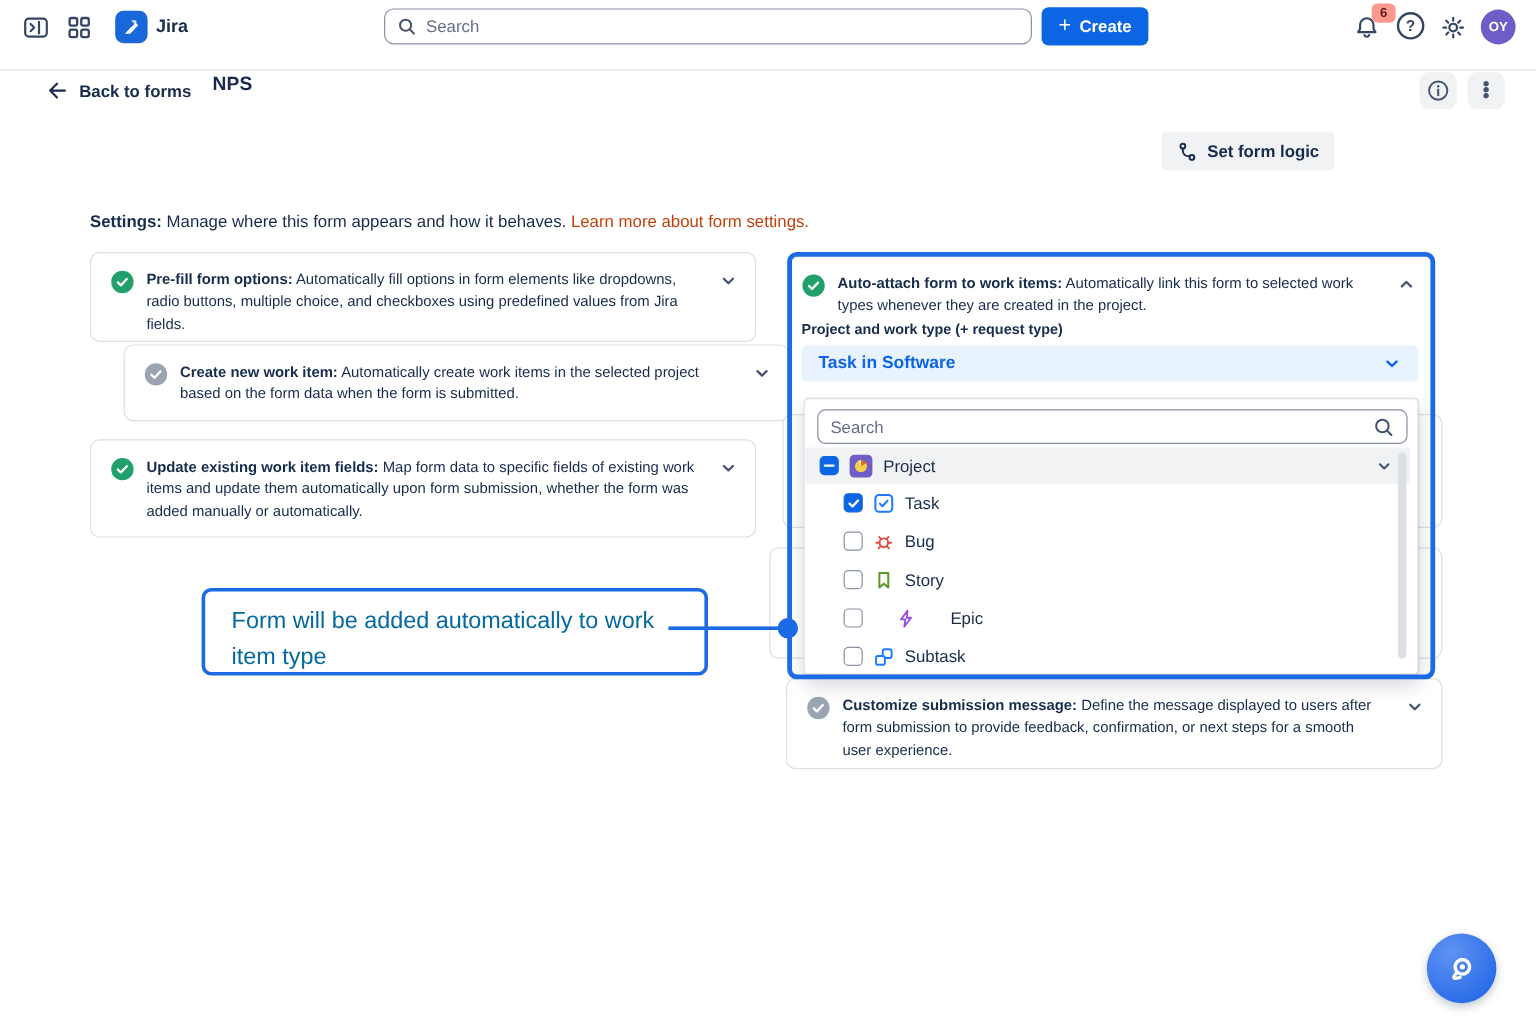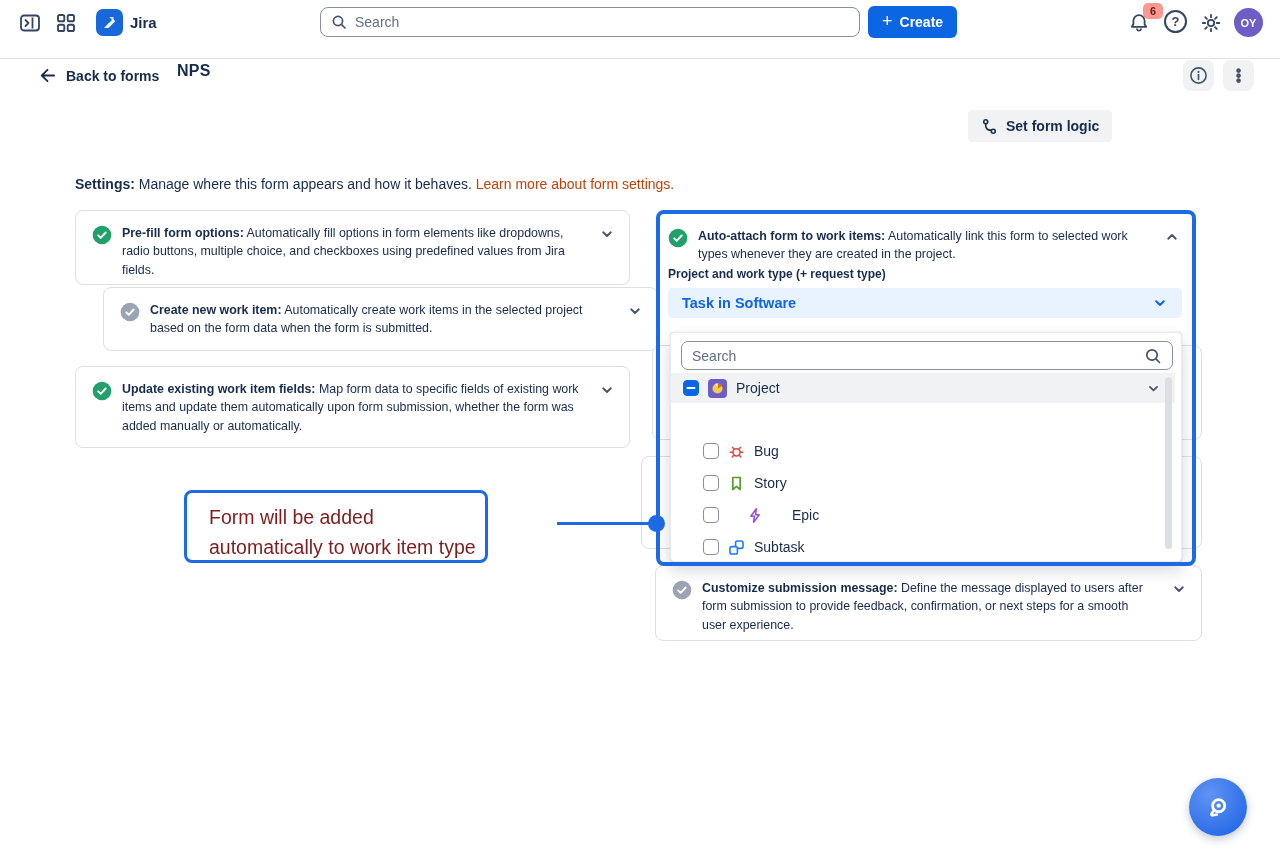--- a/index.html
+++ b/index.html
@@ -86,21 +86,21 @@
   .scroll-thumb { position:absolute; left:494px; top:44px; width:7px; height:172px; background:#dcdfe4; border-radius:4px; cursor:pointer; }
 
   
   .cb { width:16px; height:16px; border:1.6px solid #8590a2; border-radius:4px; background:#fff; flex:0 0 16px; display:flex; align-items:center; justify-content:center; cursor:pointer; }
   .cb.checked, .cb.ind { background:#0c66e4; border-color:#0c66e4; }
   .type-ic { width:17px; height:17px; flex:0 0 17px; }
   .proj-avatar { width:19px; height:19px; border-radius:4px; background:#6e5dc6; flex:0 0 19px; display:flex; align-items:center; justify-content:center; }
 
   
   .annot-rect { position:absolute; left:656px; top:210px; width:540px; height:356px; border:4px solid #1d6ae5; border-radius:8px; z-index:4; pointer-events:none; }
-  .callout { position:absolute; left:184px; top:490px; width:304px; height:73px; background:#fff; border:3px solid #1d6ae5; border-radius:8px; z-index:5; color:#7f1d1d; font-size:19.5px; font-weight:500; line-height:1.55; padding:9px 0 0 22px; }
+  .callout { position:absolute; left:168px; top:490px; width:422px; height:73px; background:#fff; border:3px solid #1d6ae5; border-radius:8px; z-index:5; color:#0369a1; font-size:19.5px; font-weight:500; line-height:1.55; padding:9px 0 0 22px; }
   .connector { position:absolute; left:557px; top:522px; width:99px; height:3px; background:#1d6ae5; z-index:5; }
   .conn-dot { position:absolute; left:648px; top:515px; width:17px; height:17px; border-radius:50%; background:#1d6ae5; z-index:5; }
 
   
   .fab { position:absolute; left:1189px; top:778px; width:58px; height:58px; border-radius:50%; background:radial-gradient(circle at 35% 28%, #5f93f2, #2b6de8 75%); z-index:6; display:flex; align-items:center; justify-content:center; cursor:pointer; box-shadow:0 3px 8px rgba(9,30,66,.25); }
 
   b { font-weight:bold; }
   svg { display:block; }
 </style>
 </head>
@@ -322,20 +322,34 @@
           </svg>
       </span>
       <span>Project</span>
       <span class="chev">
         <svg width="15" height="15" viewBox="0 0 16 16">
             <path d="M4.2 6.3L8 10l3.8-3.7" fill="none" stroke="currentColor" stroke-width="1.9" stroke-linecap="round" stroke-linejoin="round"></path>
           </svg>
       </span>
     </div>
 
+    <div class="tree-row row-type rt0">
+      <span class="cb checked">
+        <svg width="11" height="11" viewBox="0 0 11 11">
+            <path d="M2 5.7l2.4 2.4 4.6-5" fill="none" stroke="#fff" stroke-width="2" stroke-linecap="round" stroke-linejoin="round"></path>
+          </svg>
+      </span>
+      <span class="type-ic">
+        <svg viewBox="0 0 17 17">
+            <rect x="1.5" y="1.5" width="14" height="14" rx="3" fill="none" stroke="#1d7afc" stroke-width="1.7"></rect>
+            <path d="M5.2 8.7l2.2 2.2 4.2-4.6" fill="none" stroke="#1d7afc" stroke-width="1.7" stroke-linecap="round" stroke-linejoin="round"></path>
+          </svg>
+      </span>
+      <span>Task</span>
+    </div>
 
     <div class="tree-row row-type rt1">
       <span class="cb"></span>
       <span class="type-ic">
         <svg viewBox="0 0 17 17">
             <g stroke="#e2483d" stroke-width="1.5" fill="none" stroke-linecap="round">
               <circle cx="8.5" cy="9.3" r="3.6"></circle>
               <path d="M6.2 6.2L4.6 4.4M10.8 6.2l1.6-1.8M4.9 9.3H2.3M12.1 9.3h2.6M6 12l-1.8 2M11 12l1.8 2"></path>
             </g>
           </svg>

